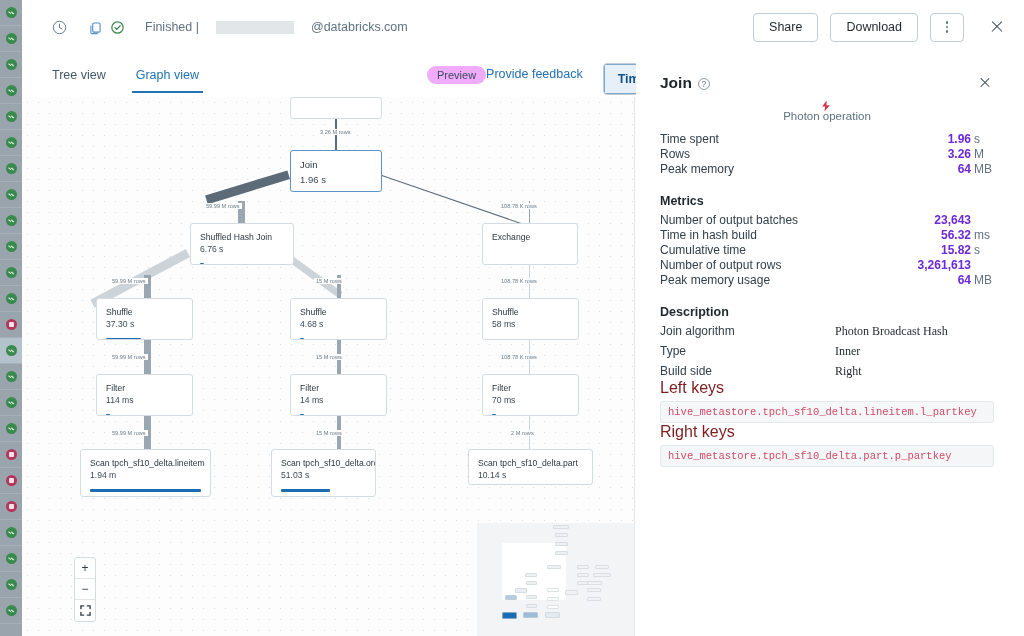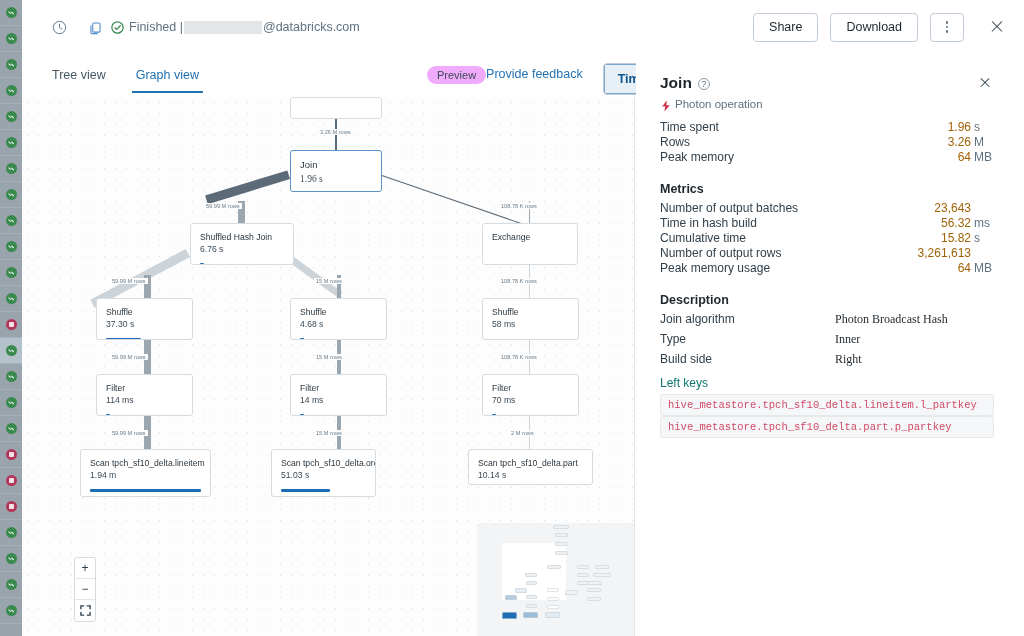--- a/index.html
+++ b/index.html
@@ -50,21 +50,21 @@
     background: #fff;
   }
   .clock-icon { width: 15px; height: 15px; margin-right: 16px; flex: 0 0 auto; }
   #hdr-id {
     font-size: 12.5px; font-weight: bold; color: #1f272d;
     letter-spacing: .1px; white-space: nowrap;
   }
   .copy-icon { margin-left: 7px; width: 11px; height: 13px; flex: 0 0 auto; }
   #hdr-status {
     display: flex; align-items: center; margin-left: 10px;
-    font-size: 12.5px; color: #5f7281; white-space: nowrap;
+    font-size: 12.5px; color: #5f7281; white-space: nowrap; gap: 16px;
   }
   .status-check { width: 13px; height: 13px; margin-right: 5px; flex: 0 0 auto; }
   .redact {
     display: inline-block; width: 78px; height: 13px;
     background: #e3e6e8; vertical-align: middle; margin: 0 1px;
   }
   #hdr-actions { margin-left: auto; display: flex; align-items: center; gap: 12px; }
   .btn {
     height: 29px; padding: 0 15px;
     border: 1px solid #c0cdd8; border-radius: 4px; background: #fff;
@@ -131,21 +131,21 @@
   }
   .node {
     position: absolute; background: #fff;
     border: 1px solid #d4dbe1; border-radius: 3px;
     padding: 7px 9px; overflow: hidden;
   }
   .node.sel { border: 1.6px solid #5b93c7; }
   .node-title { font-size: 8.6px; color: #2b3740; line-height: 1.45; white-space: nowrap; }
   .node.big .node-title { font-size: 9.5px; }
   .node-sub { font-size: 8.6px; color: #3c4b57; line-height: 1.6; }
-  .node.big .node-sub { font-size: 9.5px; font-family: Liberation Serif, serif; }
+  .node.big .node-sub { font-size: 9.5px; }
   .bar { height: 3px; background: #1b6cb3; border-radius: 1px; margin-top: 6px; }
   .edge-label {
     position: absolute; font-size: 5.6px; color: #6b7d8a;
     background: #fdfdfd; padding: 0 2px; white-space: nowrap;
   }
   .edge { position: absolute; background: #c2c9cf; }
   .edge.thick { background: #9aa6b0; }
   .edge.dark  { background: #5d6b78; }
   .edge.light { background: #ccd3d9; }
 
@@ -182,35 +182,35 @@
   }
   #detail-close {
     margin-left: auto; width: 18px; height: 18px; position: relative; cursor: pointer;
   }
   #detail-close::before, #detail-close::after {
     content: ""; position: absolute; left: 3px; top: 8px;
     width: 12px; height: 1.2px; background: #3c4b57;
   }
   #detail-close::before { transform: rotate(45deg); }
   #detail-close::after  { transform: rotate(-45deg); }
-  #photon-row { display: flex; align-items: center; margin-top: 6px; }
+  #photon-row { display: flex; align-items: center; margin-top: 6px; flex-direction: column; }
   .photon-ico { width: 12px; height: 12px; margin-right: 3px; }
   #photon-label { font-size: 11.5px; color: #5f7281; }
 
   .kv { display: flex; align-items: baseline; margin-top: 1px; font-size: 12px; }
   .kv .k { color: #32404b; }
-  .kv .v { margin-left: auto; color: #a16207; font-weight: normal; white-space: nowrap; }
+  .kv .v { margin-left: auto; color: #6d28d9; font-weight: bold; white-space: nowrap; }
   .kv .u { color: #5f7281; font-weight: normal; margin-left: 3px; width: 20px; text-align: left; }
   .sec-title {
     font-size: 12.5px; font-weight: bold; color: #1f272d; margin-top: 18px; margin-bottom: 5px;
   }
   .drow { display: flex; font-size: 12px; margin-top: 5px; }
   .drow .k { color: #32404b; width: 175px; flex: 0 0 auto; }
   .drow .v { color: #1f272d; font-family: Liberation Serif, serif; }
-  .klabel { font-size: 12px; color: #0f766e; margin-top: 9px; margin-bottom: 4px; }
+  .klabel { font-size: 16px; color: #7f1d1d; margin-bottom: 4px; }
   .code {
     background: #f5f6f7; border: 1px solid #e6e9eb; border-radius: 3px;
     padding: 4px 7px; font-family: "Liberation Mono", monospace;
     font-size: 10.5px; color: #cf4a67; white-space: nowrap; overflow: hidden;
   }
 </style>
 </head>
 <body>
 
 <div id="gutter">
@@ -543,16 +543,17 @@
           <span class="k">Type</span>
           <span class="v">Inner</span>
         </div>
         <div class="drow">
           <span class="k">Build side</span>
           <span class="v">Right</span>
         </div>
       </div>
     <div class="klabel">Left keys</div>
     <div class="code">hive_metastore.tpch_sf10_delta.lineitem.l_partkey</div>
+    <div class="klabel">Right keys</div>
     <div class="code">hive_metastore.tpch_sf10_delta.part.p_partkey</div>
   </div>
 
 </div>
 
 </body></html>

